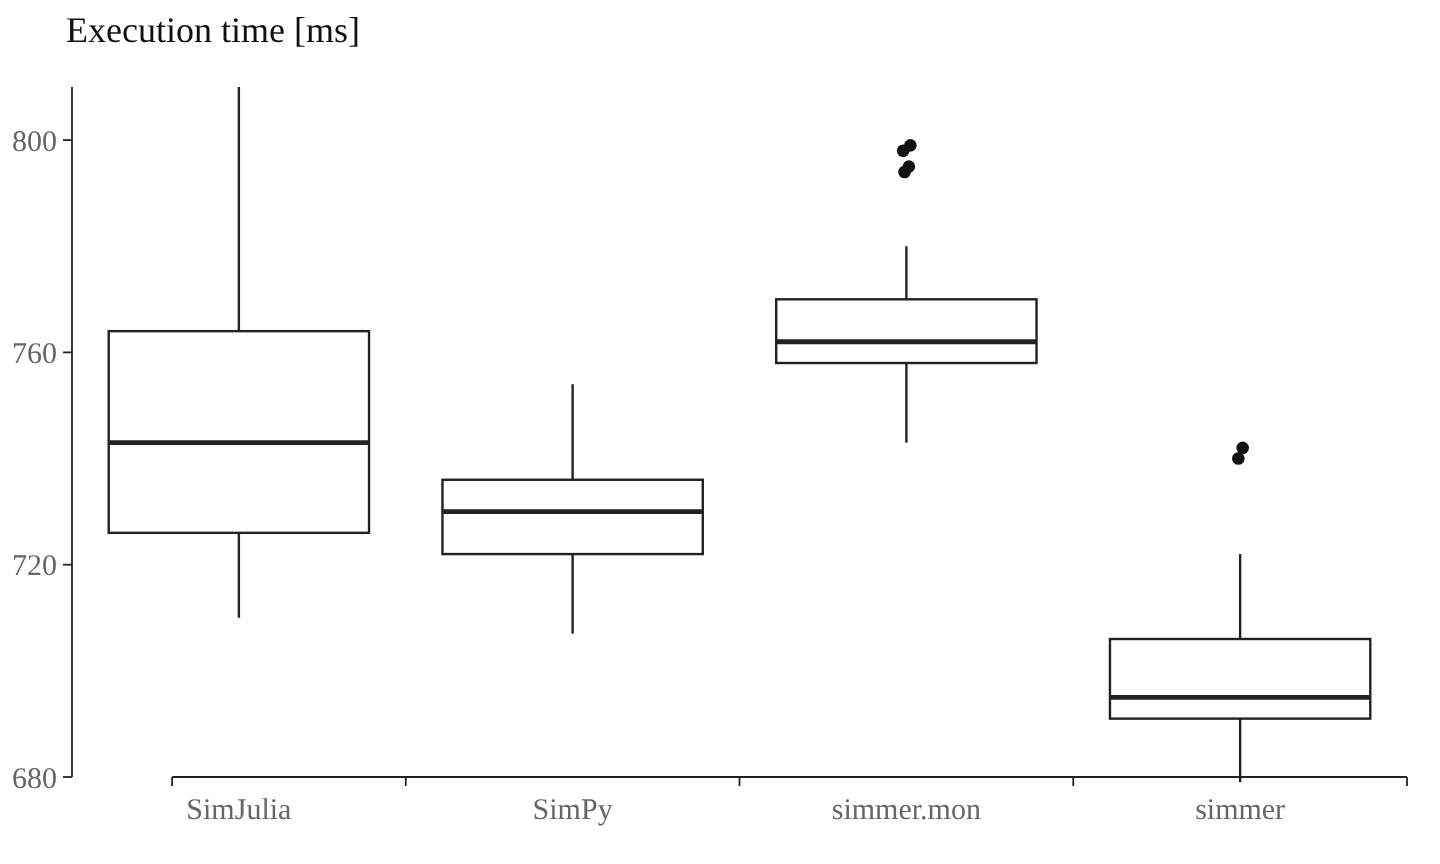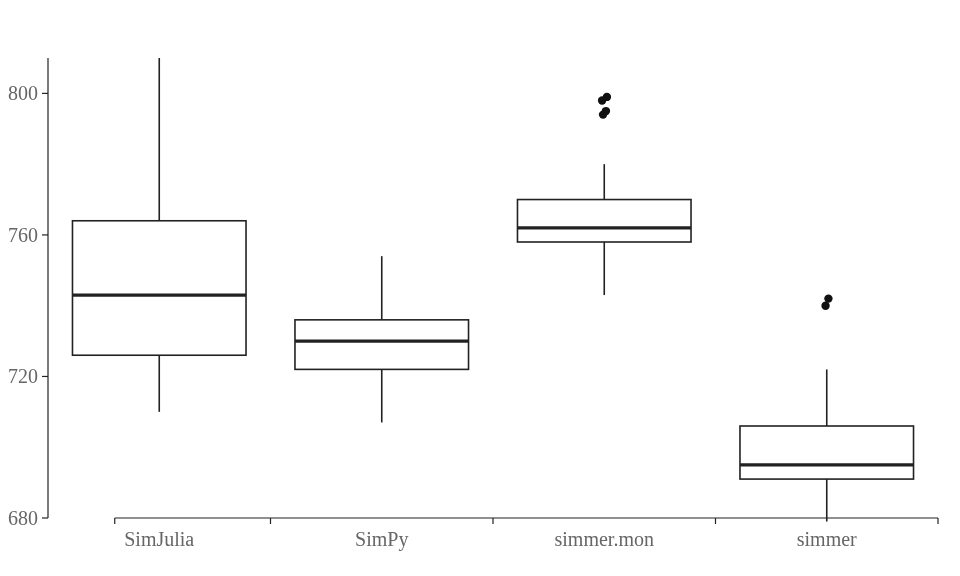--- a/index.html
+++ b/index.html
@@ -27,20 +27,21 @@
   .tick-label-x { fill: #666; font-size: 20px; text-anchor: middle; font-family: Georgia, serif; }
   .box-rect { fill: #fff; stroke: #222; stroke-width: 1.6; }
   .median    { stroke: #222; stroke-width: 3.2; }
   .whisker   { stroke: #222; stroke-width: 1.6; }
   .outlier   { fill: #111; }
 </style>
 </head>
 <body>
 
 <div class="chart-wrap">
+  <div class="y-title" style="left: 44px; top: 8px;">Execution time [ms]</div>
   <svg id="plot-svg" width="960" height="576">
       <line x1="48" y1="58" x2="48" y2="518" class="axis-line"></line>
       <line x1="42" y1="518" x2="48" y2="518" class="tick-line"></line>
       <text x="38" y="525" class="tick-label-y">680</text>
       <line x1="42" y1="376.46153846153845" x2="48" y2="376.46153846153845" class="tick-line"></line>
       <text x="38" y="383.46153846153845" class="tick-label-y">720</text>
       <line x1="42" y1="234.9230769230769" x2="48" y2="234.9230769230769" class="tick-line"></line>
       <text x="38" y="241.9230769230769" class="tick-label-y">760</text>
       <line x1="42" y1="93.38461538461536" x2="48" y2="93.38461538461536" class="tick-line"></line>
       <text x="38" y="100.38461538461536" class="tick-label-y">800</text>

